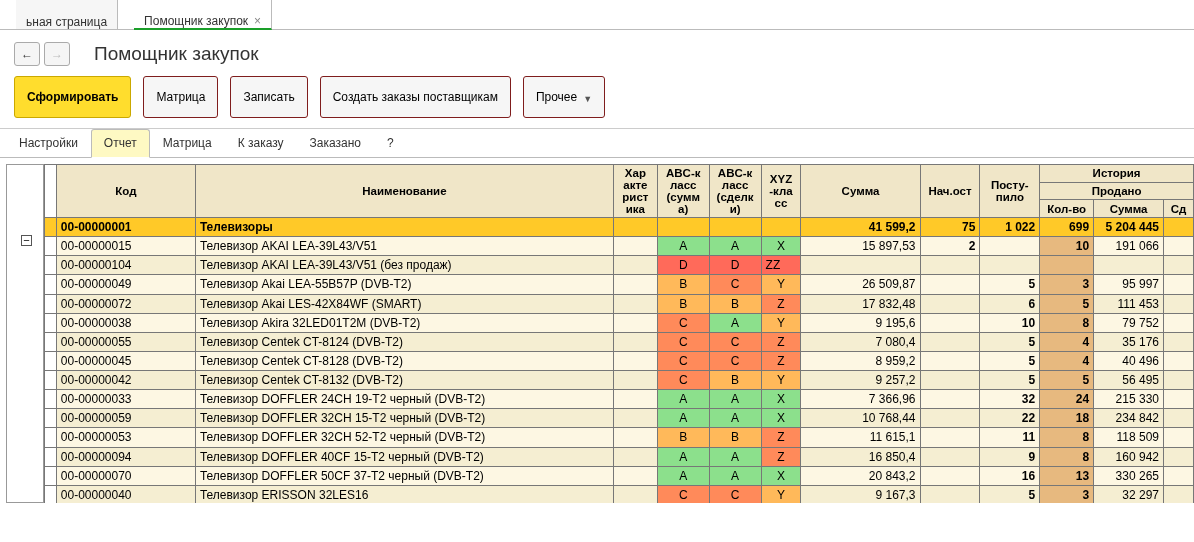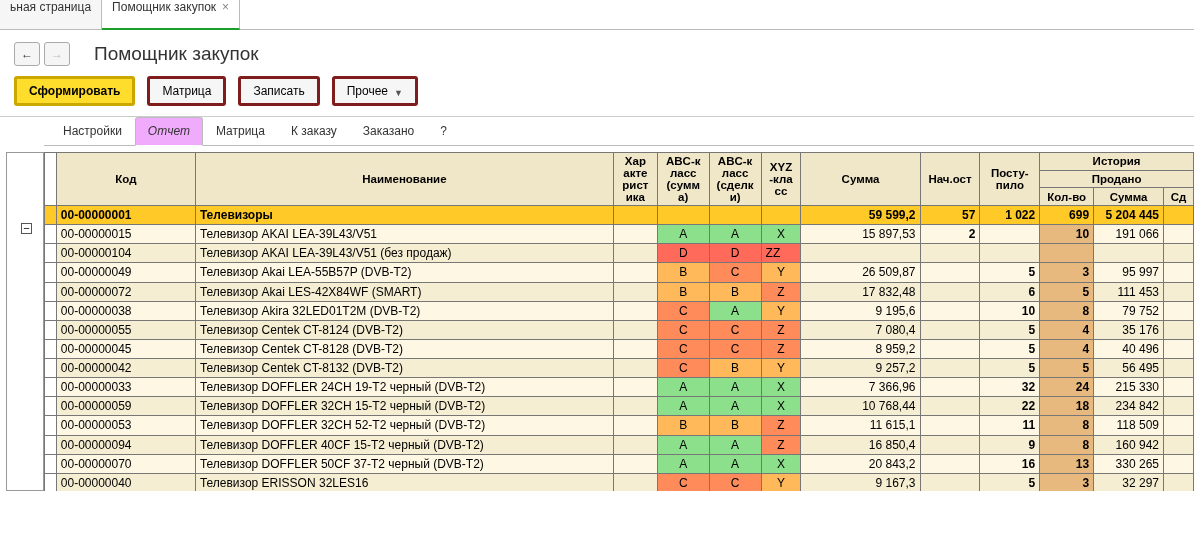--- a/index.html
+++ b/index.html
@@ -11,25 +11,26 @@
     overflow: hidden;
   }
   .tabs-top {
     display: flex;
     border-bottom: 1px solid #bbb;
     height: 30px;
     align-items: stretch;
   }
   .tab-top {
     display: flex;
-    align-items: flex-start;
+    align-items: flex-end;
     padding: 0 10px;
     border-right: 1px solid #bbb;
     color: #333;
     background: #f6f6f6;
+    margin-left: 16px;
   }
   .tab-top.active {
     background: #fff;
     border-bottom: 2px solid #1a9f29;
     margin-bottom: -1px;
   }
   .tab-close {
     margin-left: 6px;
     color: #888;
     cursor: pointer;
@@ -57,58 +58,56 @@
     color: #333;
   }
   .toolbar {
     display: flex;
     gap: 12px;
     padding: 2px 14px 10px 14px;
     align-items: center;
     border-bottom: 1px solid #ccc;
   }
   .btn {
-    border: 3px solid #7f1d1d;
+    border: 1px solid #7f1d1d;
     border-radius: 3px;
     background: #f6f6f6;
-    padding: 5px 12px;
+    padding: 13px 12px;
     font-size: 12px;
     cursor: pointer;
     display: flex;
     align-items: flex-end;
     gap: 6px;
   }
   .btn.primary {
     background: #ffdd2d;
     border-color: #caa800;
     font-weight: bold;
   }
   .dropdown-caret {
     font-size: 9px;
     color: #555;
   }
   .inner-tabs {
     display: flex;
     border-bottom: 1px solid #bbb;
     padding-left: 6px;
-    margin-left: 44px;
   }
   .inner-tab {
     padding: 6px 12px;
     border: 1px solid transparent;
     color: #333;
     cursor: pointer;
   }
   .inner-tab.active {
     border: 1px solid #bbb;
     border-bottom: 1px solid #fff;
-    background: #f0abfc;
+    background: #fef9c3;
     margin-bottom: -1px;
     border-radius: 3px 3px 0 0;
-    font-style: italic;
   }
   .report-wrap {
     display: flex;
     padding: 6px 0 0 6px;
   }
   .tree-gutter {
     width: 38px;
     position: relative;
     border: 1px solid #999;
     background: #fff;
@@ -197,20 +196,23 @@
 
 <div class="toolbar">
   <button class="btn primary">
       <span>Сформировать</span>
     </button>
   <button class="btn">
       <span>Матрица</span>
     </button>
   <button class="btn">
       <span>Записать</span>
+    </button>
+  <button class="btn">
+      <span>Создать заказы поставщикам</span>
     </button>
   <button class="btn">
       <span>Прочее</span>
       <span class="dropdown-caret">▼</span>
     </button>
 </div>
 
 <div class="inner-tabs">
   <div class="inner-tab">Настройки</div>
   <div class="inner-tab active">Отчет</div>
@@ -277,22 +279,22 @@
     </thead>
     <tbody id="grid-body">
       <tr class="summary">
         <td class="gutter-cell"></td>
         <td class="bold">00-00000001</td>
         <td class="bold">Телевизоры</td>
         <td></td>
           <td></td>
           <td></td>
           <td></td>
-        <td class="num bold">59 599,2</td>
-        <td class="num bold">57</td>
+        <td class="num bold">41 599,2</td>
+        <td class="num bold">75</td>
         <td class="num bold">1 022</td>
         <td class="num bold">699</td>
         <td class="num bold">5 204 445</td>
         <td></td>
       </tr>
     <tr>
           <td class="gutter-cell"></td>
           <td>00-00000015</td>
           <td>Телевизор AKAI LEA-39L43/V51</td>
           <td></td>

